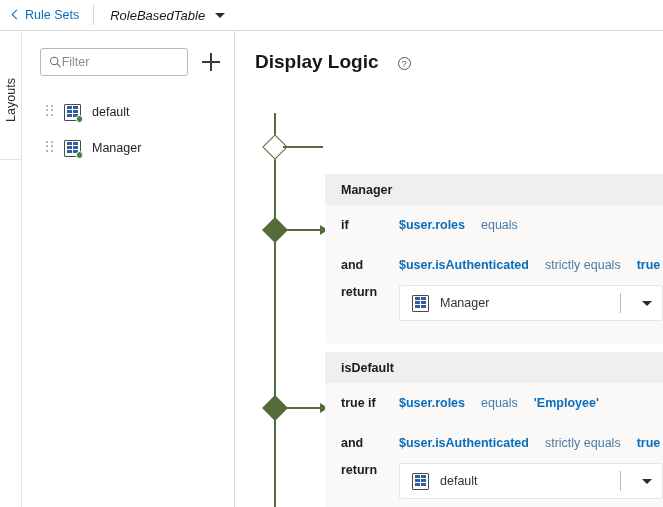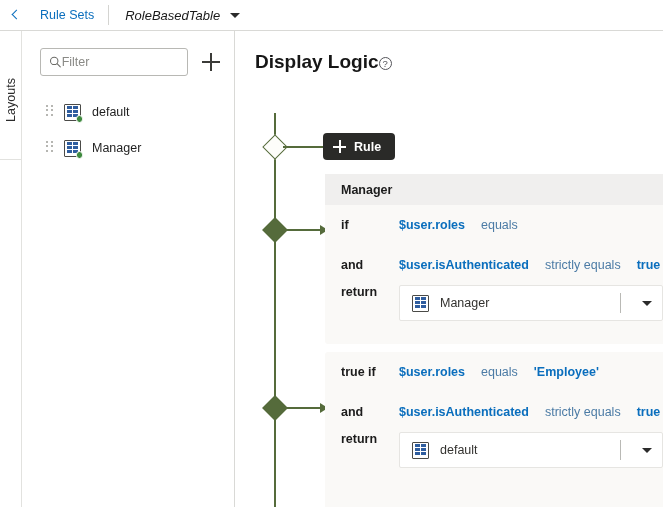--- a/index.html
+++ b/index.html
@@ -13,21 +13,21 @@
 
   
   .topbar {
     position: absolute; left: 0; top: 0;
     width: 663px; height: 31px;
     background: #ffffff;
     border-bottom: 1px solid #d9d9d6;
     display: flex; align-items: center;
   }
   .crumb-back {
-    display: flex; align-items: center; gap: 20px;
+    display: flex; align-items: center; gap: 5px;
     margin-left: 13px; cursor: pointer;
   }
   .chev-left {
     width: 7px; height: 7px;
     border-left: 1.4px solid #0a6ebd;
     border-bottom: 1.4px solid #0a6ebd;
     transform: rotate(45deg);
     margin-bottom: 1px;
   }
   .crumb-back-label { font-size: 12.5px; color: #0a6ebd; }
@@ -135,21 +135,21 @@
   }
   .layout-name { font-size: 12.5px; color: #1f1f1f; }
 
   
   .canvas {
     position: absolute; left: 236px; top: 31px;
     width: 427px; height: 476px;
     background: #ffffff; overflow: hidden;
   }
   .page-title-row {
-    display: flex; align-items: center; gap: 0;
+    display: flex; align-items: center; gap: 19px;
     padding: 20px 0 0 19px;
   }
   .page-title { font-size: 19px; font-weight: bold; color: #161616; }
   .help-ico {
     width: 13px; height: 13px; border-radius: 50%;
     border: 1.2px solid #55555a;
     font-size: 9.5px; line-height: 11px; text-align: center;
     color: #55555a; cursor: pointer; margin-top: 3px;
   }
 
@@ -350,24 +350,20 @@
   <div class="rail"></div>
   <div class="node hollow"></div>
   <div class="node filled"></div>
   <div class="node filled2"></div>
   <div class="connector c0"></div>
   <div class="connector c1"></div>
   <div class="connector c2"></div>
   <div class="arrow a1"></div>
   <div class="arrow a2"></div>
 
-  <div class="rule-btn">
-    <span class="rule-plus"></span>
-    <span class="rule-btn-label">Rule</span>
-  </div>
 
   <div class="card one">
     <div class="card-head">
       <span class="card-head-title">Manager</span>
     </div>
 
     <div class="cond-row">
       <span class="cond-kw">if</span>
       <span class="expr">
         <span class="tok-var">$user.roles</span>
@@ -401,20 +397,23 @@
         <span class="select-label">Manager</span>
         <span class="select-sep"></span>
         <span class="select-caret">
             <i></i>
           </span>
       </div>
     </div>
   </div>
 
   <div class="card two">
+    <div class="card-head">
+      <span class="card-head-title">isDefault</span>
+    </div>
 
     <div class="cond-row">
       <span class="cond-kw">true if</span>
       <span class="expr">
         <span class="tok-var">$user.roles</span>
         <span class="tok-op">equals</span>
         <span class="tok-val">'Employee'</span>
       </span>
     </div>
 

